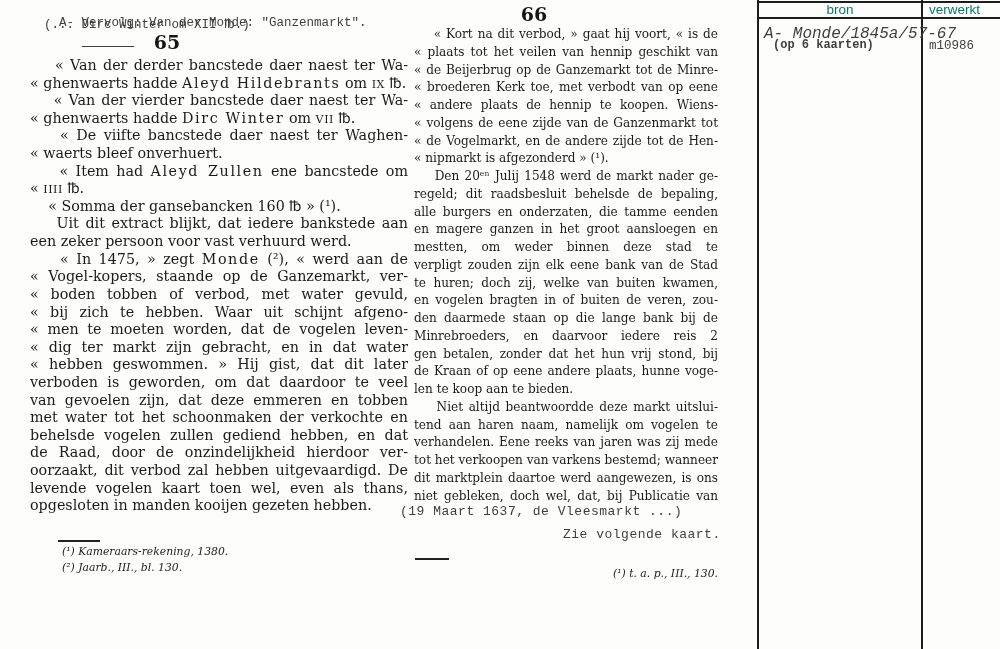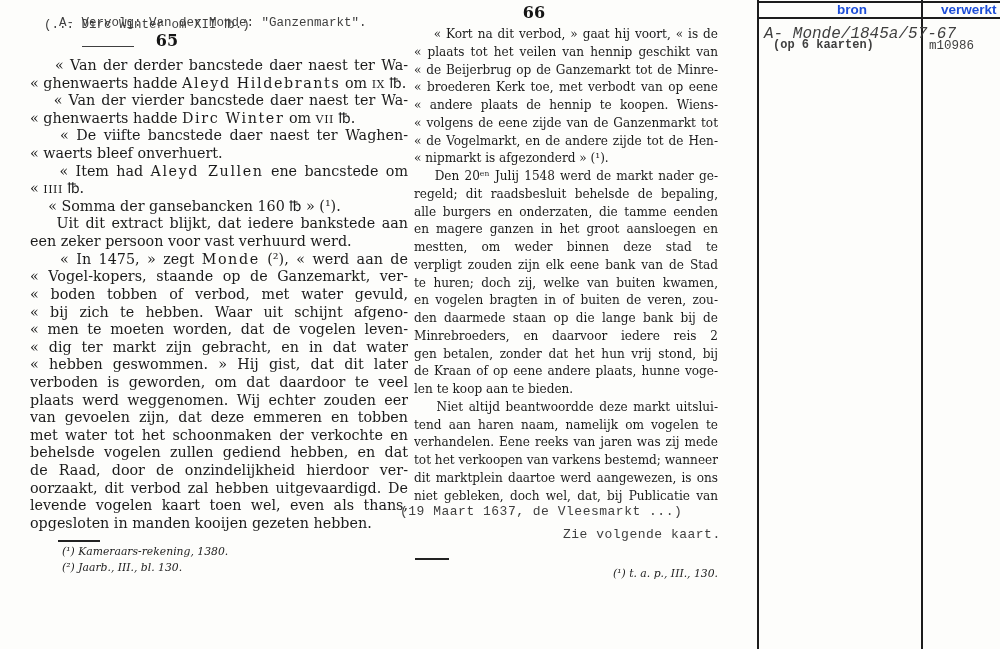--- a/index.html
+++ b/index.html
@@ -7,21 +7,21 @@
   .canvas{
     position:relative;width:1000px;height:649px;background:#fdfdfb;
     overflow:hidden;font-family:"DejaVu Serif","Liberation Serif",serif;color:#1b1b1b;
   }
   
   .typed{font-family:"Liberation Mono","DejaVu Sans Mono",monospace;color:#3f3f3f;}
   .th1{position:absolute;left:29px;top:2px;font-size:12.5px;white-space:pre;}
   .th2{position:absolute;left:44px;top:15px;font-size:12.5px;white-space:pre;}
   .u{border-bottom:1.4px solid #3f3f3f;padding-bottom:16px;}
   
-  .pageno{position:absolute;width:40px;text-align:center;font-weight:700;font-size:16px;color:#151515;}
+  .pageno{position:absolute;width:40px;text-align:center;font-weight:700;font-size:19px;color:#151515;}
   .pageno-left{left:147px;top:31px;}
   .pageno-right{left:514px;top:3px;}
   
   .col{position:absolute;}
   #colL{left:30px;top:57px;width:378px;font-size:14.3px;line-height:17.62px;}
   #colR{left:414px;top:26px;width:304px;font-size:12.1px;line-height:17.75px;}
   .jline{text-align:justify;text-align-last:justify;-moz-text-align-last:justify;height:17.62px;overflow:hidden;}
   #colR .jline{height:17.75px;}
   .jline.pend{text-align-last:left;-moz-text-align-last:left;}
   .spaced{letter-spacing:1.6px;}
@@ -36,21 +36,21 @@
   
   .typed-b1{position:absolute;left:400px;top:504px;font-size:13px;letter-spacing:0.5px;}
   .typed-b2{position:absolute;left:563px;top:527px;font-size:13px;letter-spacing:0.5px;}
   
   .vl{position:absolute;top:0;width:2px;height:649px;background:#1c1c1c;}
   .vl-left{left:757px;}
   .vl-mid{left:921px;}
   .hl{position:absolute;left:757px;width:243px;height:2px;background:#1c1c1c;}
   .hl-top{top:1px;}
   .hl-head{top:17px;}
-  .sbhead{position:absolute;font-family:"Liberation Sans","DejaVu Sans",sans-serif;font-weight:700;font-size:13.5px;color:#1d4ed8;margin-left:12px;}
+  .sbhead{position:absolute;font-family:"Liberation Sans","DejaVu Sans",sans-serif;font-weight:400;font-size:13.5px;color:#0f766e;}
   .sb-bron{left:759px;top:2px;width:162px;text-align:center;}
   .sb-verw{left:929px;top:2px;}
   .sb-src1{position:absolute;left:764px;top:25px;font-size:16px;font-style:italic;}
   .sb-src2{position:absolute;left:773px;top:38px;font-size:12px;font-weight:bold;}
   .sb-m{position:absolute;left:929px;top:39px;font-size:12.5px;}
 </style>
 </head>
 <body>
 
 <div class="canvas">
@@ -76,21 +76,20 @@
       <div class="jline">&nbsp;&nbsp;&nbsp;&nbsp;Uit dit extract blijkt, dat iedere bankstede aan</div>
       <div class="jline pend">een zeker persoon voor vast verhuurd werd.</div>
       <div class="jline">&nbsp;&nbsp;&nbsp;&nbsp;« In 1475, » zegt <span class="spaced">Monde</span> (²), « werd aan de</div>
       <div class="jline">« Vogel-kopers, staande op de Ganzemarkt, ver-</div>
       <div class="jline">« boden tobben of verbod, met water gevuld,</div>
       <div class="jline">« bij zich te hebben. Waar uit schijnt afgeno-</div>
       <div class="jline">« men te moeten worden, dat de vogelen leven-</div>
       <div class="jline">« dig ter markt zijn gebracht, en in dat water</div>
       <div class="jline">« hebben geswommen. » Hij gist, dat dit later</div>
       <div class="jline">verboden is geworden, om dat daardoor te veel</div>
-      <div class="jline">plaats werd weggenomen. Wij echter zouden eer</div>
       <div class="jline">van gevoelen zijn, dat deze emmeren en tobben</div>
       <div class="jline">met water tot het schoonmaken der verkochte en</div>
       <div class="jline">behelsde vogelen zullen gediend hebben, en dat</div>
       <div class="jline">de Raad, door de onzindelijkheid hierdoor ver-</div>
       <div class="jline">oorzaakt, dit verbod zal hebben uitgevaardigd. De</div>
       <div class="jline">levende vogelen kaart toen wel, even als thans,</div>
       <div class="jline pend">opgesloten in manden kooijen gezeten hebben.</div>
     </div>
   <div class="col" id="colR">
       <div class="jline">&nbsp;&nbsp;&nbsp;&nbsp;« Kort na dit verbod, » gaat hij voort, « is de</div>

